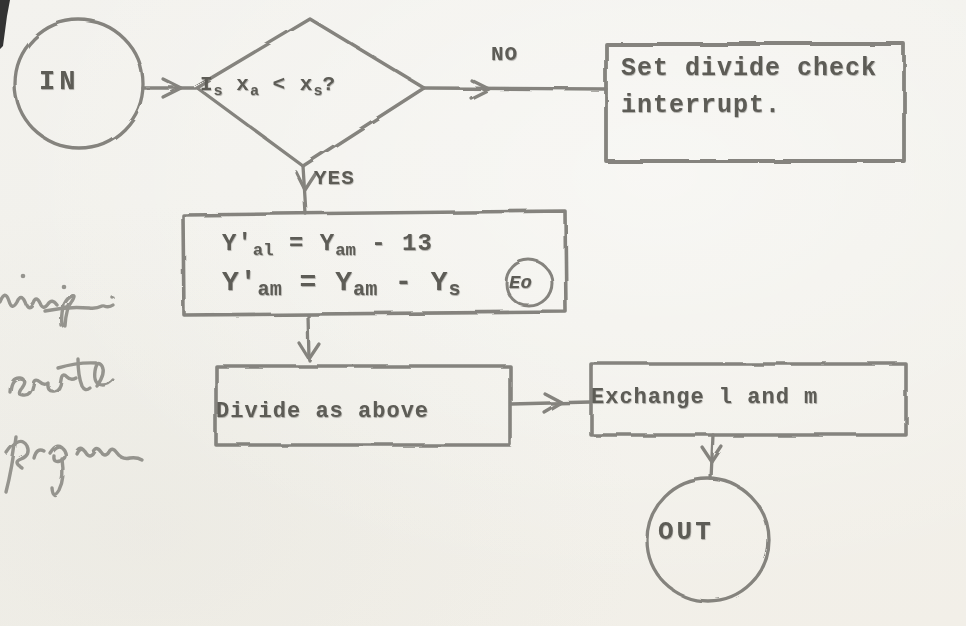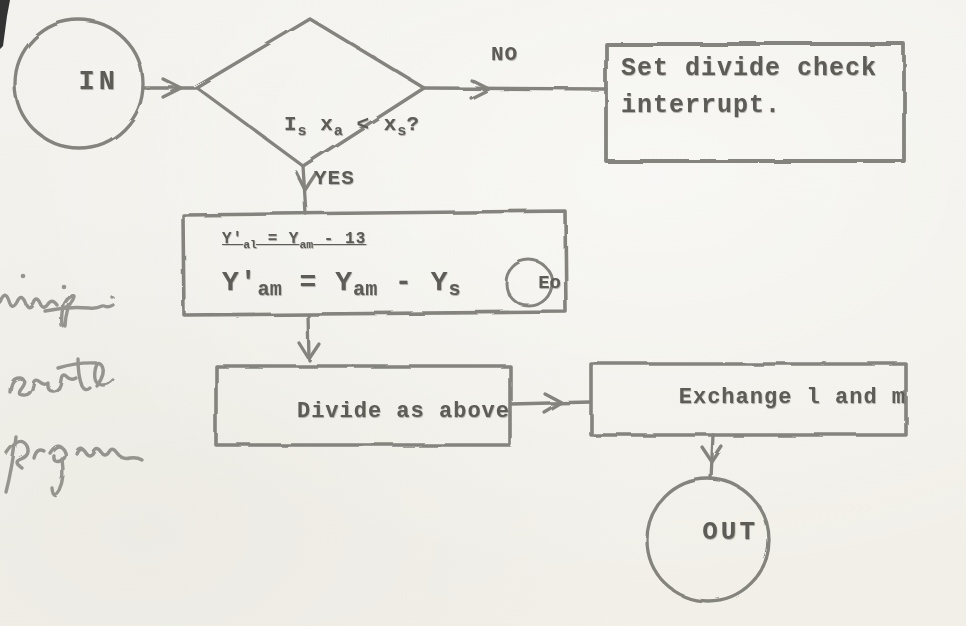--- a/index.html
+++ b/index.html
@@ -14,21 +14,21 @@
   svg.draw{position:absolute;left:0;top:0;}
   .t{
     position:absolute;
     color:#5d5c56;
     font-weight:700;
     letter-spacing:1px;
     text-shadow:0.6px 0.6px 0.7px rgba(93,92,86,.45);
     white-space:nowrap;
   }
   .t sub{font-size:0.72em;line-height:0;vertical-align:-5px;letter-spacing:0;}
-  .ctr{text-align:right;}
+  .ctr{text-align:left;}
 </style>
 </head>
 <body>
 
 <div class="page">
 
   <svg class="draw" width="966" height="626" viewBox="0 0 966 626">
     <defs>
       <filter id="rough" x="-6%" y="-6%" width="112%" height="112%">
         <feTurbulence type="fractalNoise" baseFrequency="0.022 0.034" numOctaves="2" seed="7" result="n"></feTurbulence>
@@ -116,35 +116,35 @@
         <path d="M34 458 q3 -11 10 -7"></path>
         <path d="M50 453 q8 -12 14 -3 q4 8 -4 11 q-7 2 -6 -5"></path>
         <path d="M62 459 q3 20 -3 31 q-6 10 -7 -2"></path>
         <path d="M76 453 q4 -9 9 -1 q4 6 8 0 q3 -7 8 0 q4 6 8 0 q3 -6 8 1 q5 7 13 5 q7 -1 12 2"></path>
       </g>
     </g>
   </svg>
 
   <div class="t ctr" style="left:39px;top:67px;width:80px;font-size:27px;letter-spacing:4px;">IN</div>
 
-  <div class="t ctr" style="left:200px;top:73px;width:220px;font-size:21px;margin-top:40px;"><span>I</span><sub>s</sub><span> x</span><sub>a</sub><span> &lt; x</span><sub>s</sub><span>?</span></div>
+  <div class="t ctr" style="left:200px;top:73px;width:220px;font-size:21px;"><span>I</span><sub>s</sub><span> x</span><sub>a</sub><span> &lt; x</span><sub>s</sub><span>?</span></div>
 
   <div class="t" style="left:491px;top:43px;font-size:21px;text-align:center;">NO</div>
 
   <div class="t" style="left:314px;top:167px;font-size:21px;text-align:center;">YES</div>
 
   <div class="t" style="left:621px;top:50px;font-size:25px;line-height:37px;">
     <div>Set divide check</div>
     <div>interrupt.</div>
   </div>
 
-  <div class="t" style="left:222px;top:230px;font-size:16px;text-decoration:underline;"><span>Y'</span><sub>al</sub><span> = Y</span><sub>am</sub><span> - 13</span></div>
+  <div class="t" style="left:222px;top:230px;font-size:24px;"><span>Y'</span><sub>al</sub><span> = Y</span><sub>am</sub><span> - 13</span></div>
   <div class="t" style="left:222px;top:267px;font-size:28px;"><span>Y'</span><sub>am</sub><span> = Y</span><sub>am</sub><span> - Y</span><sub>s</sub></div>
 
-  <div class="t ctr" style="left:509px;top:272px;width:52px;font-size:19px;letter-spacing:0;">Eo</div>
+  <div class="t ctr" style="left:509px;top:272px;width:52px;font-size:19px;letter-spacing:0;font-style:italic;">Eo</div>
 
   <div class="t ctr" style="left:216px;top:391px;width:294px;font-size:22px;margin-top:8px;">Divide as above</div>
 
   <div class="t ctr" style="left:591px;top:385px;width:315px;font-size:22px;">Exchange l and m</div>
 
   <div class="t ctr" style="left:658px;top:517px;width:100px;font-size:26px;letter-spacing:3px;">OUT</div>
 
 </div>
 
 </body></html>

